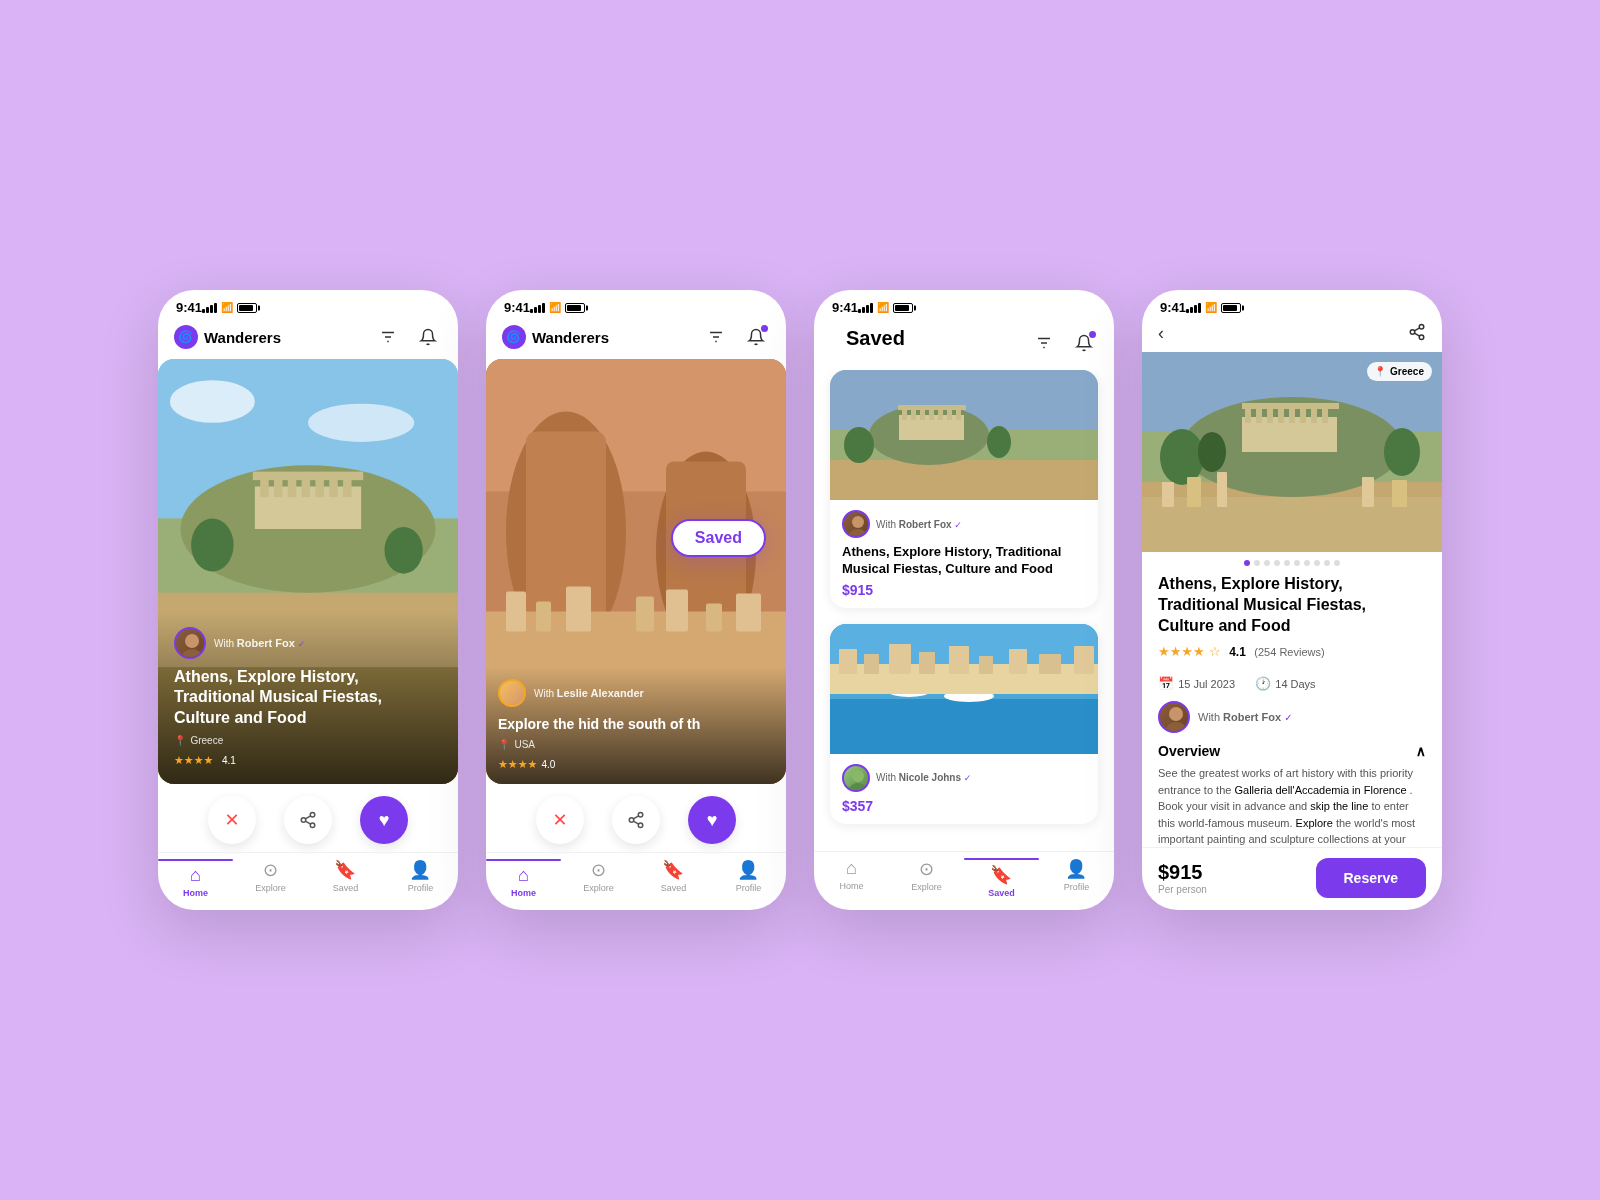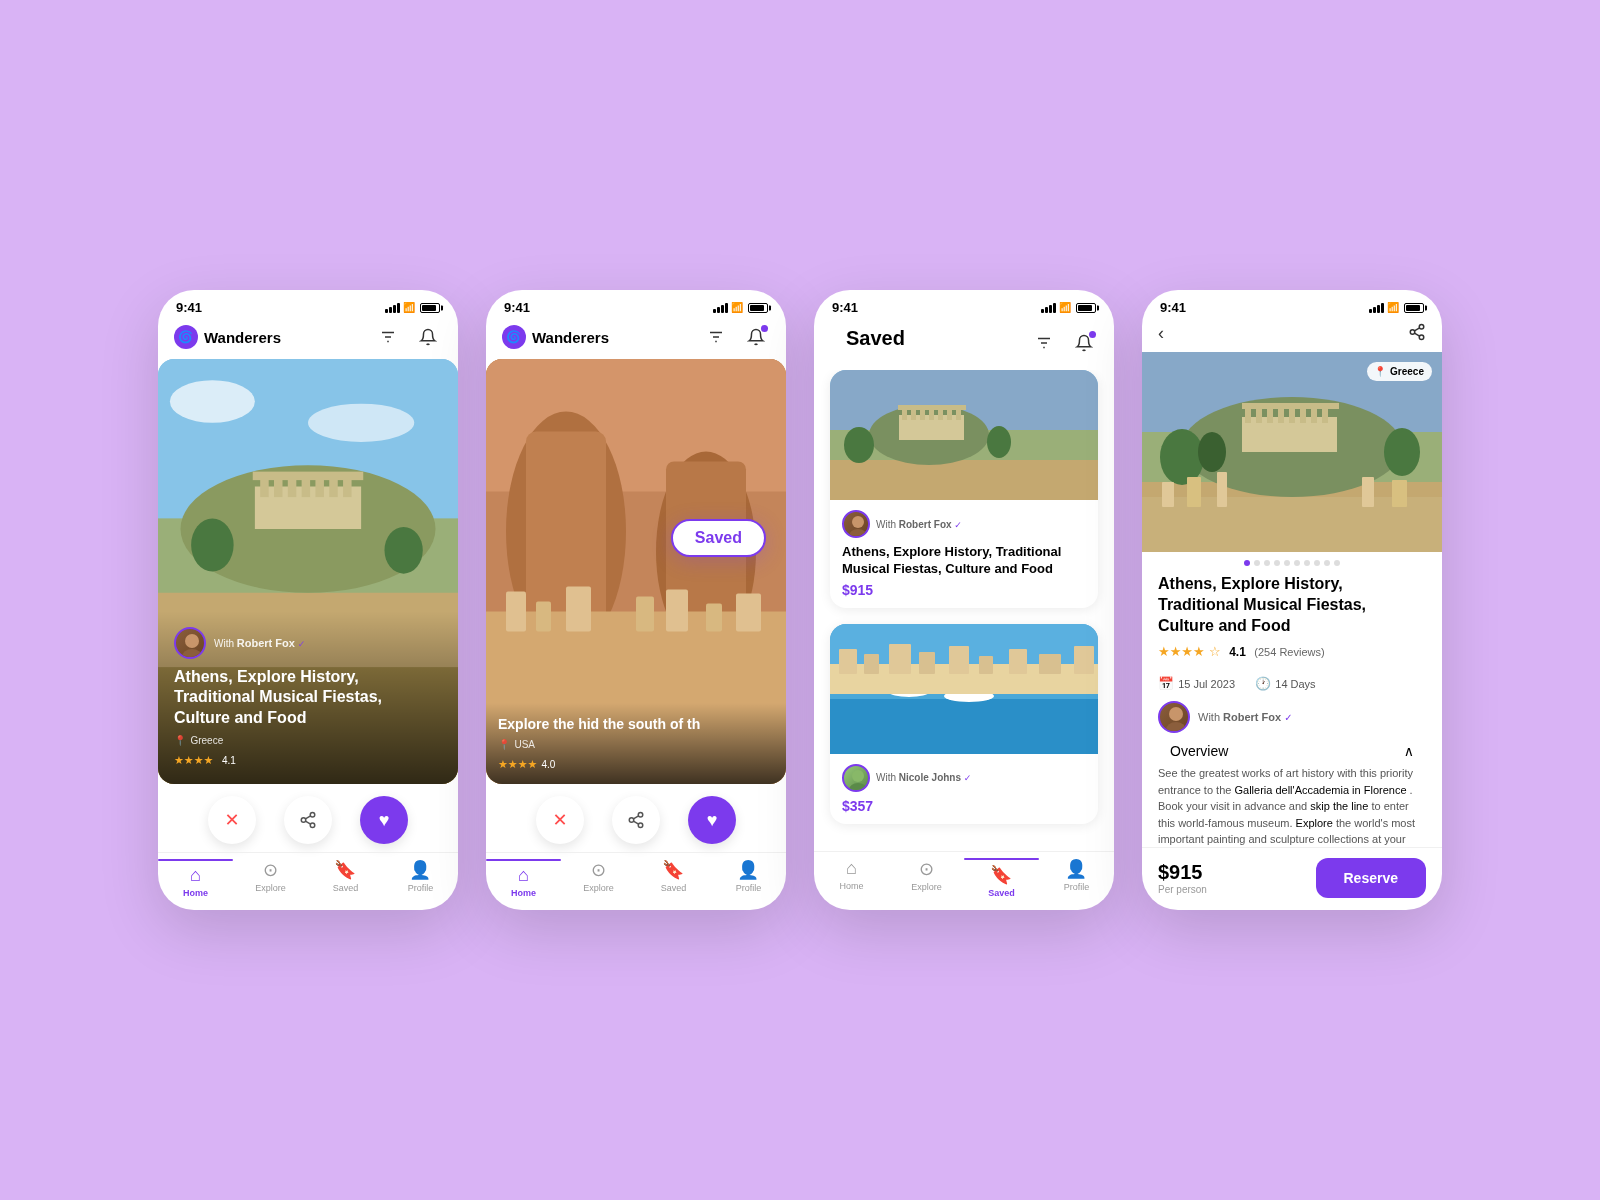--- a/index.html
+++ b/index.html
@@ -24,21 +24,20 @@
       border-radius: 36px;
       overflow: hidden;
       box-shadow: 0 20px 60px rgba(0,0,0,0.15);
       display: flex;
       flex-direction: column;
       position: relative;
     }
     
     .status-bar {
       display: flex;
-      justify-content: space-between;
       align-items: center;
       padding: 10px 18px 4px;
       font-size: 12px;
       font-weight: 600;
       flex-shrink: 0;
     }
     .status-time { font-size: 13px; font-weight: 700; }
     .status-icons { display: flex; gap: 4px; align-items: center; }
     .signal-bars {
       display: flex; gap: 1px; align-items: flex-end; height: 10px;
@@ -250,21 +249,21 @@
     }
     .detail-meta-icon { font-size: 13px; color: #777; }
     .detail-guide-row {
       display: flex; align-items: center; gap: 8px; margin: 10px 0;
     }
     .detail-guide-avatar {
       width: 32px; height: 32px; border-radius: 50%; border: 2px solid #7c3aed; overflow: hidden;
     }
     .detail-overview-header {
       display: flex; justify-content: space-between; align-items: center;
-      margin: 10px 12px 6px; font-weight: 400; font-size: 14px;
+      margin: 10px 0 6px; font-weight: 700; font-size: 14px;
     }
     .detail-overview-text {
       font-size: 11px; color: #555; line-height: 1.5;
     }
     .detail-overview-text strong { color: #000; font-weight: 400; }
     .detail-footer {
       display: flex; align-items: center; justify-content: space-between;
       padding: 10px 16px 12px; border-top: 1px solid #f0f0f0; flex-shrink: 0;
     }
     .detail-price { font-size: 20px; font-weight: 700; }
@@ -497,20 +496,24 @@
             <rect x="0" y="280" width="300" height="200" fill="#d4a870"></rect>
             <rect x="20" y="260" width="20" height="40" fill="#e0c090" rx="2"></rect>
             <rect x="50" y="270" width="15" height="30" fill="#d8b880" rx="2"></rect>
             <rect x="80" y="255" width="25" height="45" fill="#e0c090" rx="2"></rect>
             <rect x="150" y="265" width="18" height="35" fill="#d8b880" rx="2"></rect>
             <rect x="180" y="258" width="22" height="42" fill="#e0c090" rx="2"></rect>
             <rect x="220" y="272" width="16" height="28" fill="#d8b880" rx="2"></rect>
             <rect x="250" y="262" width="25" height="38" fill="#e0c090" rx="2"></rect>
           </svg>
           <div class="card-overlay" style="padding:12px;">
+            <div class="card-guide">
+              <div class="guide-avatar" style="width:28px;height:28px;background:linear-gradient(135deg,#f5c060,#d4956a);border:2px solid #f5a623;border-radius:50%;"></div>
+              <div class="guide-text">With <span class="guide-name">Leslie Alexander</span></div>
+            </div>
             <div class="card-title" style="font-size:14px;">Explore the hid the south of th</div>
             <div class="card-location">📍 <span>USA</span></div>
             <div><span class="card-stars">★★★★</span><span class="card-rating">4.0</span></div>
           </div>
         </div>
       </div>
 
       <div class="save-badge" style="position:absolute;top:42%;right:20px;z-index:10;background:white;color:#7c3aed;font-weight:700;font-size:16px;padding:8px 22px;border-radius:28px;border:2.5px solid #7c3aed;box-shadow:0 4px 20px rgba(124,58,237,0.25);">Saved</div>
     </div>
 

